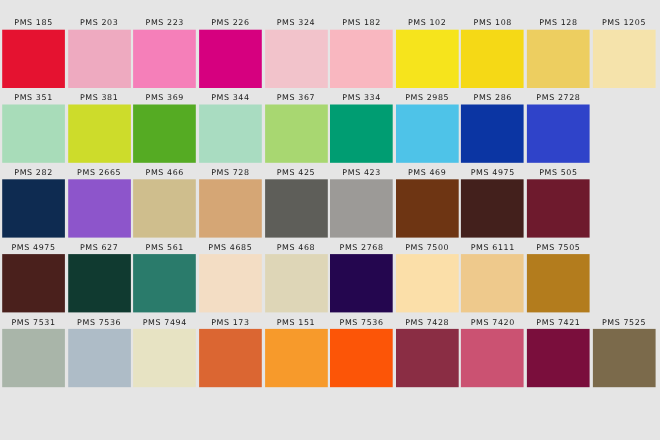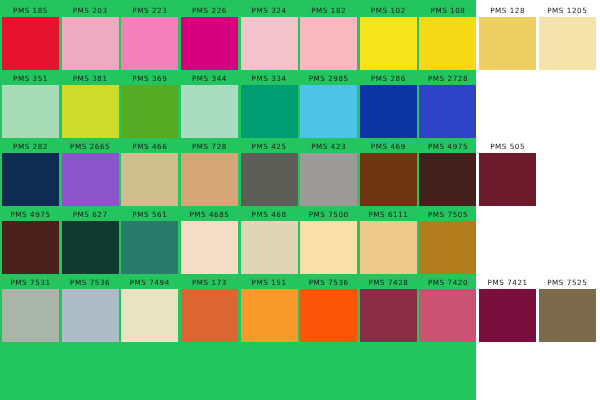--- a/index.html
+++ b/index.html
@@ -8,25 +8,25 @@
     padding: 0;
     background: #ffffff;
   }
   body {
     width: 600px;
     height: 400px;
     font-family: "DejaVu Sans", "Liberation Sans", sans-serif;
     overflow: hidden;
   }
   #swatch-chart {
-    width: 476px;
+    width: 600px;
     height: 400px;
     box-sizing: border-box;
-    padding: 4px 2px 0 2px;
-    background: #22c55e;
+    padding: 14px 2px 0 2px;
+    background: #e5e5e5;
   }
   .swatch-row {
     display: flex;
     width: 596px;
     height: 67px;
     margin: 0 0 1px 0;
   }
   .swatch-cell {
     width: 57px;
     margin-right: 2.65px;
@@ -111,20 +111,24 @@
       </div>
       <div class="swatch-cell">
         <div class="swatch-label">PMS 369</div>
         <div class="swatch-chip" style="background-color: rgb(85, 171, 35);"></div>
       </div>
       <div class="swatch-cell">
         <div class="swatch-label">PMS 344</div>
         <div class="swatch-chip" style="background-color: rgb(169, 220, 193);"></div>
       </div>
       <div class="swatch-cell">
+        <div class="swatch-label">PMS 367</div>
+        <div class="swatch-chip" style="background-color: rgb(168, 215, 113);"></div>
+      </div>
+      <div class="swatch-cell">
         <div class="swatch-label">PMS 334</div>
         <div class="swatch-chip" style="background-color: rgb(0, 157, 114);"></div>
       </div>
       <div class="swatch-cell">
         <div class="swatch-label">PMS 2985</div>
         <div class="swatch-chip" style="background-color: rgb(78, 195, 232);"></div>
       </div>
       <div class="swatch-cell">
         <div class="swatch-label">PMS 286</div>
         <div class="swatch-chip" style="background-color: rgb(11, 53, 163);"></div>
@@ -185,20 +189,24 @@
         <div class="swatch-label">PMS 561</div>
         <div class="swatch-chip" style="background-color: rgb(42, 123, 107);"></div>
       </div>
       <div class="swatch-cell">
         <div class="swatch-label">PMS 4685</div>
         <div class="swatch-chip" style="background-color: rgb(243, 221, 196);"></div>
       </div>
       <div class="swatch-cell">
         <div class="swatch-label">PMS 468</div>
         <div class="swatch-chip" style="background-color: rgb(222, 214, 183);"></div>
+      </div>
+      <div class="swatch-cell">
+        <div class="swatch-label">PMS 2768</div>
+        <div class="swatch-chip" style="background-color: rgb(36, 6, 79);"></div>
       </div>
       <div class="swatch-cell">
         <div class="swatch-label">PMS 7500</div>
         <div class="swatch-chip" style="background-color: rgb(251, 223, 169);"></div>
       </div>
       <div class="swatch-cell">
         <div class="swatch-label">PMS 6111</div>
         <div class="swatch-chip" style="background-color: rgb(238, 201, 140);"></div>
       </div>
       <div class="swatch-cell">

